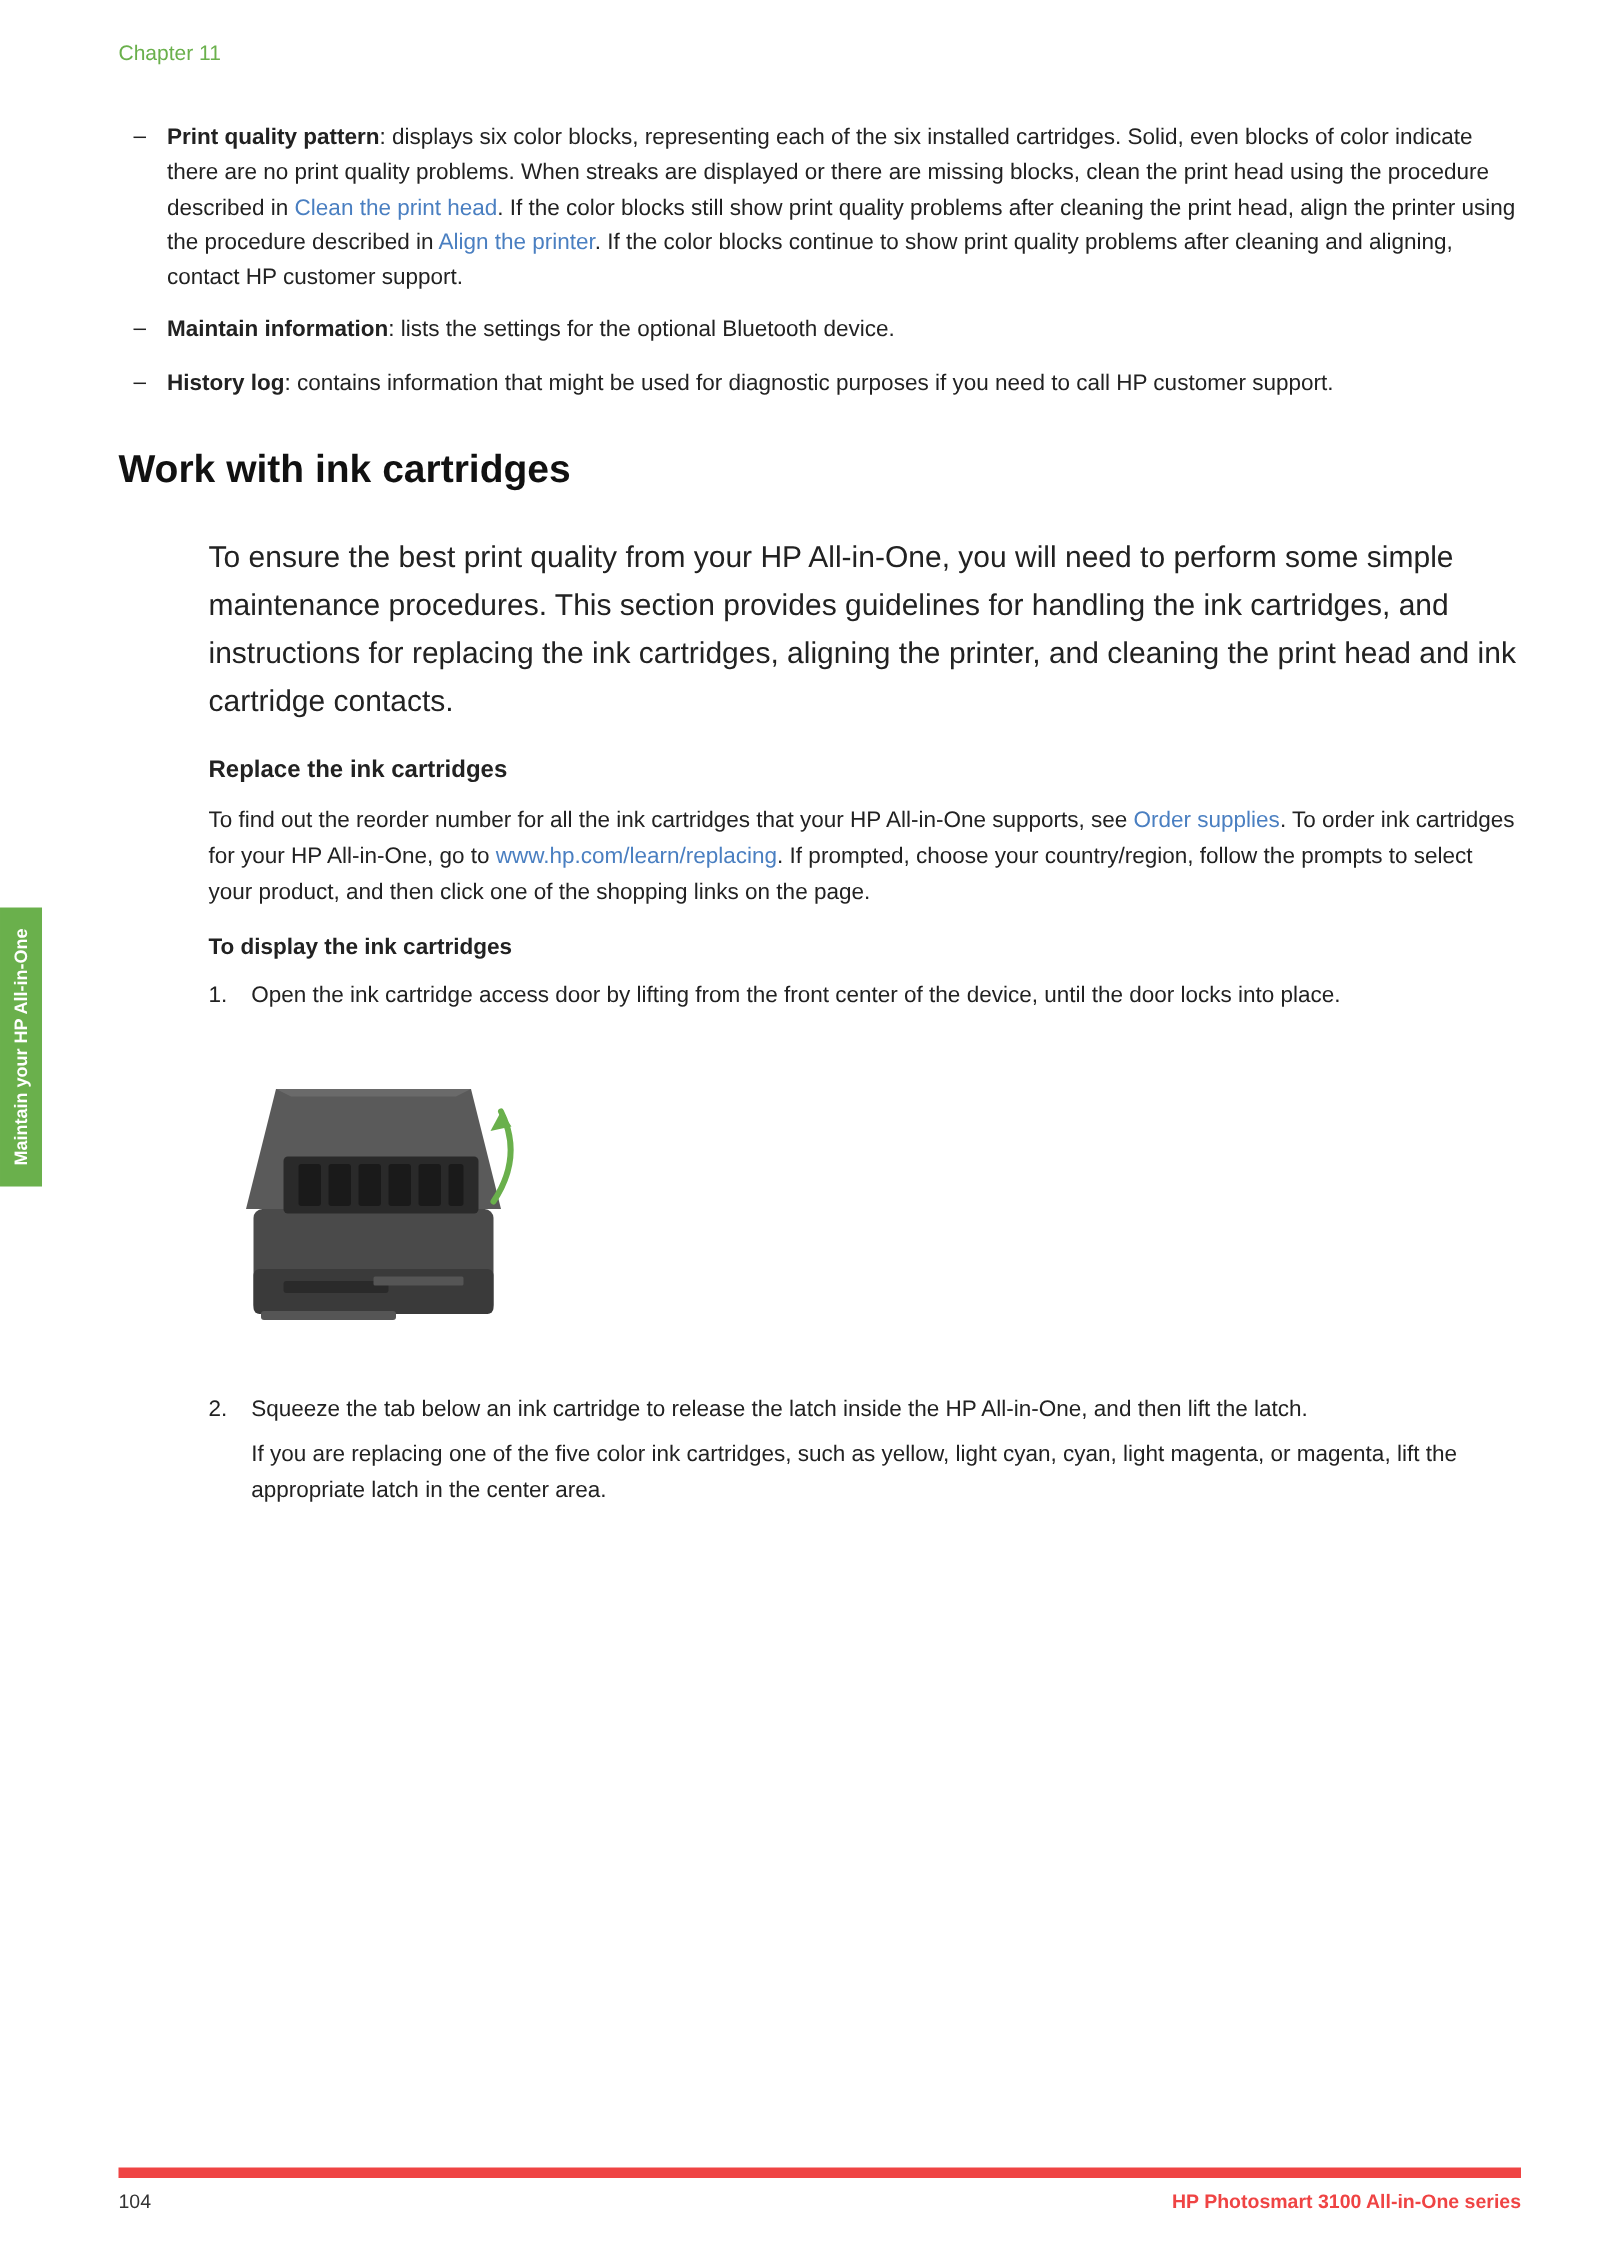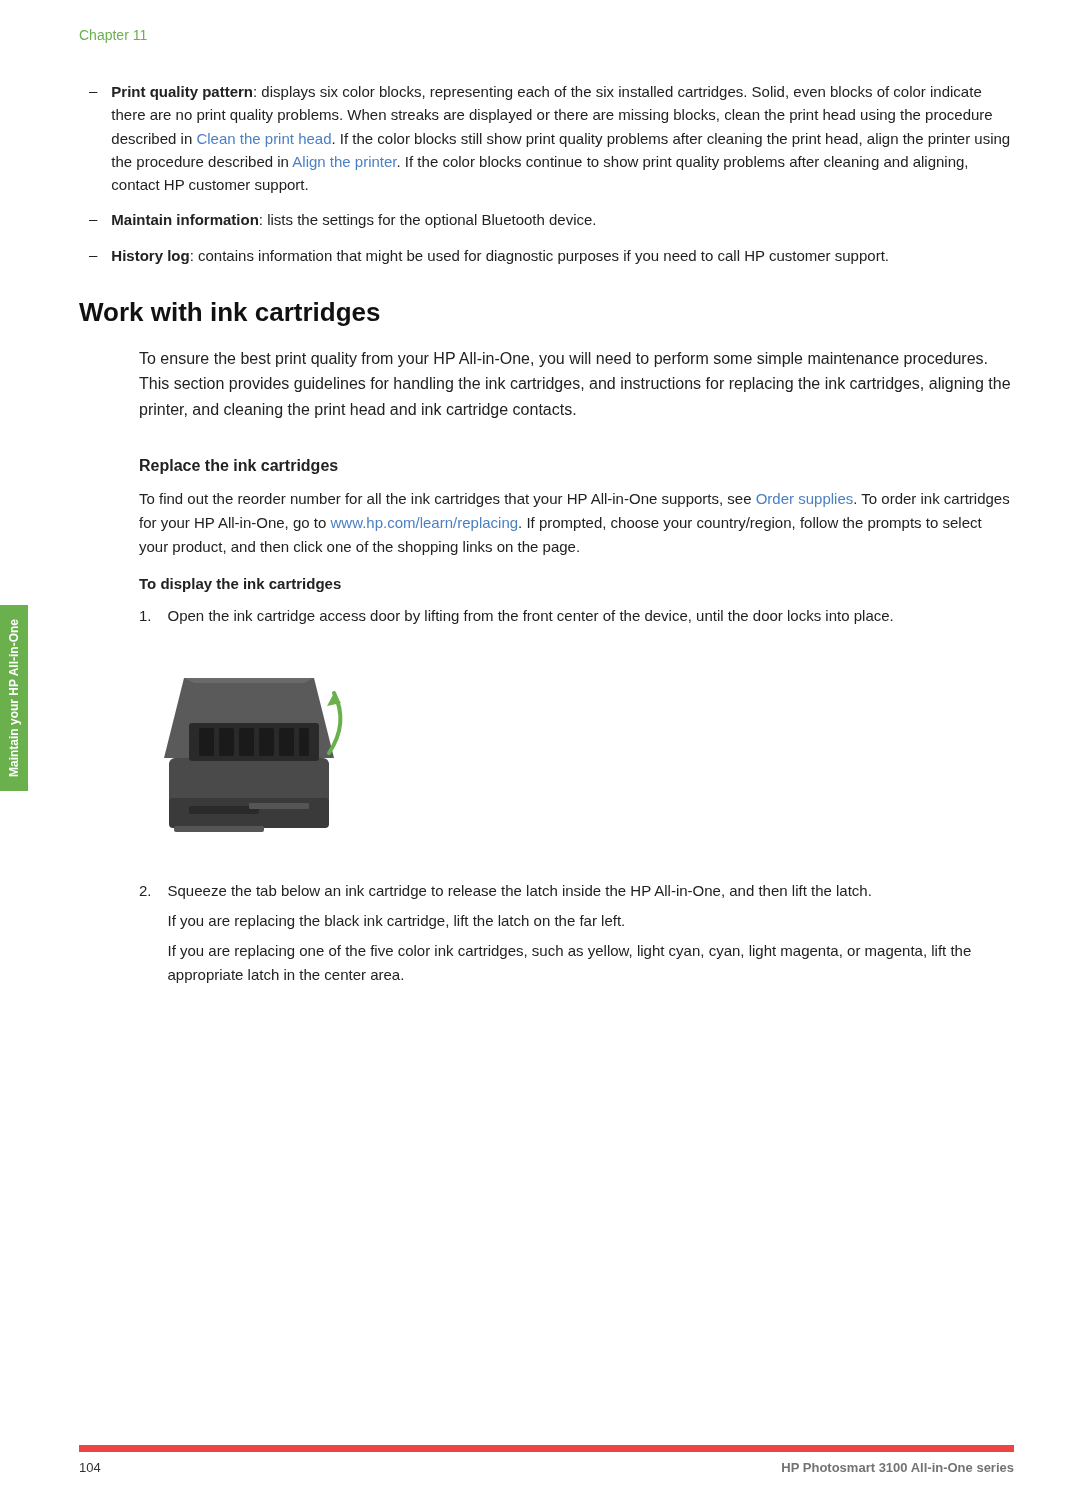--- a/index.html
+++ b/index.html
@@ -73,29 +73,29 @@
     }
 
     .link-text {
       color: #4a7fc1;
       text-decoration: none;
     }
 
     .section-title {
       font-size: 26px;
       font-weight: bold;
-      margin-bottom: 18px;
+      margin-bottom: 28px;
       margin-top: 10px;
       color: #111;
     }
 
     .intro-paragraph {
       line-height: 1.6;
-      font-size: 16px;
-      margin-bottom: 34px;
+      font-size: 20px;
+      margin-bottom: 21px;
       padding-left: 60px;
     }
 
     .subsection-heading {
       font-size: 16px;
       font-weight: bold;
       margin-bottom: 12px;
       padding-left: 60px;
     }
 
@@ -184,21 +184,21 @@
       color: #333;
       border-top: 7px solid #ef4444;
       padding-top: 8px;
     }
 
     .footer-page {
       color: #333;
     }
 
     .footer-product {
-      color: #737373;
+      color: #ef4444;
       font-weight: bold;
     }
 
     .extra-lines {
       padding-left: 0;
       line-height: 1.6;
       font-size: 15px;
       margin-top: 6px;
     }
   </style>
@@ -287,21 +287,20 @@
           <polygon points="195,45 188,58 202,55" fill="#6ab04c"></polygon>
         </svg>
       </div>
     </div>
 
     <ul class="numbered-list">
       <li>
         <span class="num-label">2.</span>
         <div class="num-text">
           <p>Squeeze the tab below an ink cartridge to release the latch inside the HP All-in-One, and then lift the latch.</p>
-          <p class="extra-lines">If you are replacing the black ink cartridge, lift the latch on the far left.</p>
           <p class="extra-lines">If you are replacing one of the five color ink cartridges, such as yellow, light cyan, cyan, light magenta, or magenta, lift the appropriate latch in the center area.</p>
         </div>
       </li>
     </ul>
 
   </div>
 
   <div class="footer">
     <span class="footer-page">104</span>
     <span class="footer-product">HP Photosmart 3100 All-in-One series</span>

